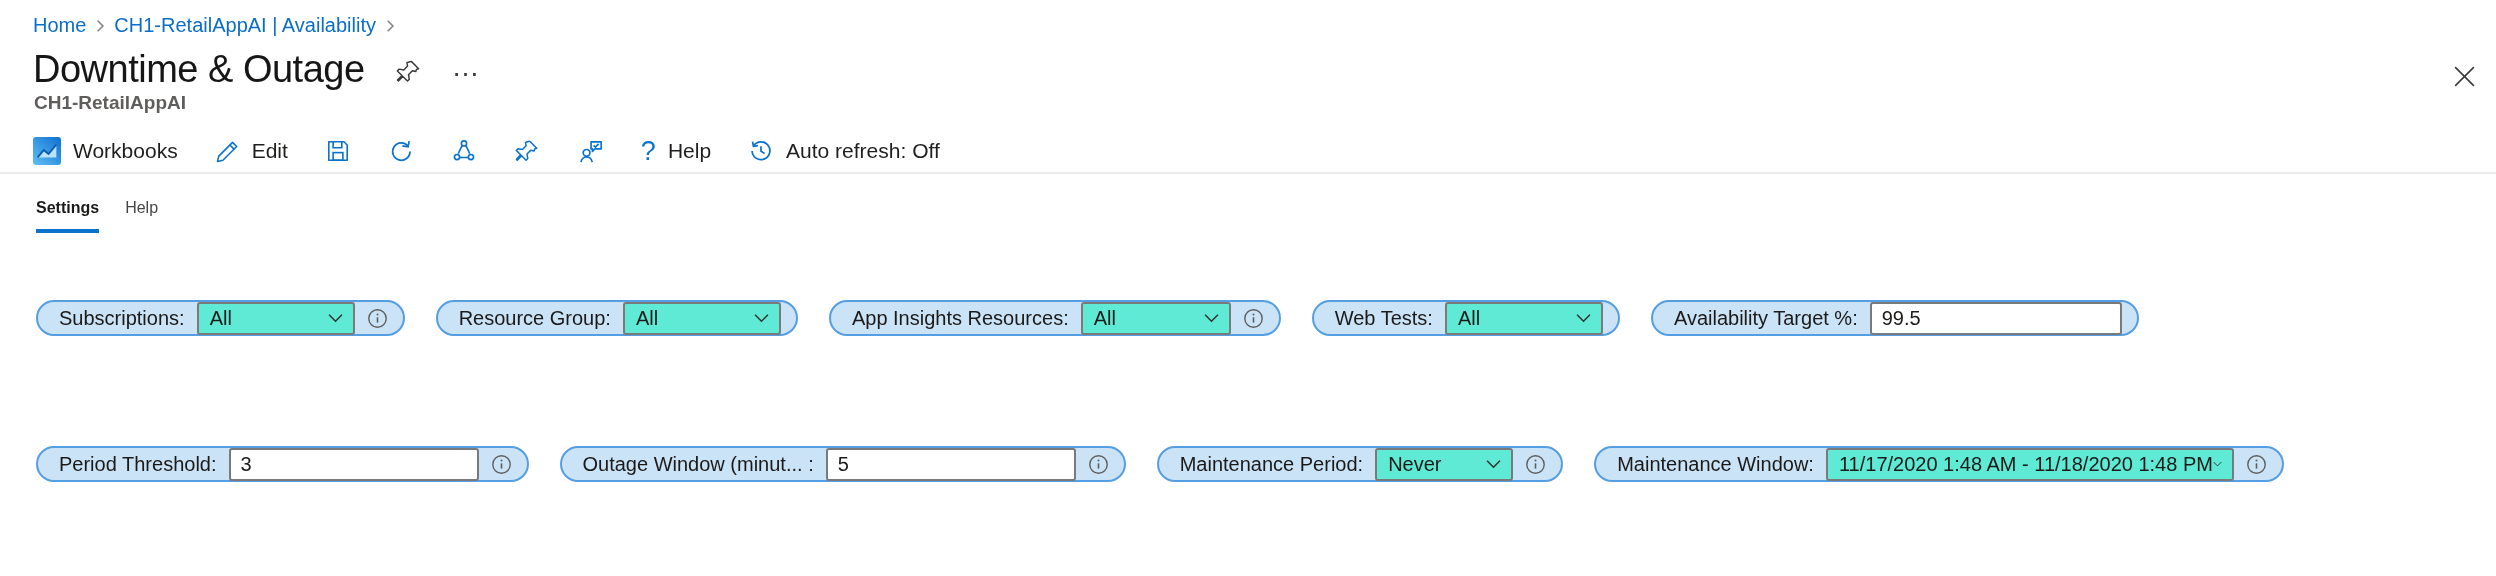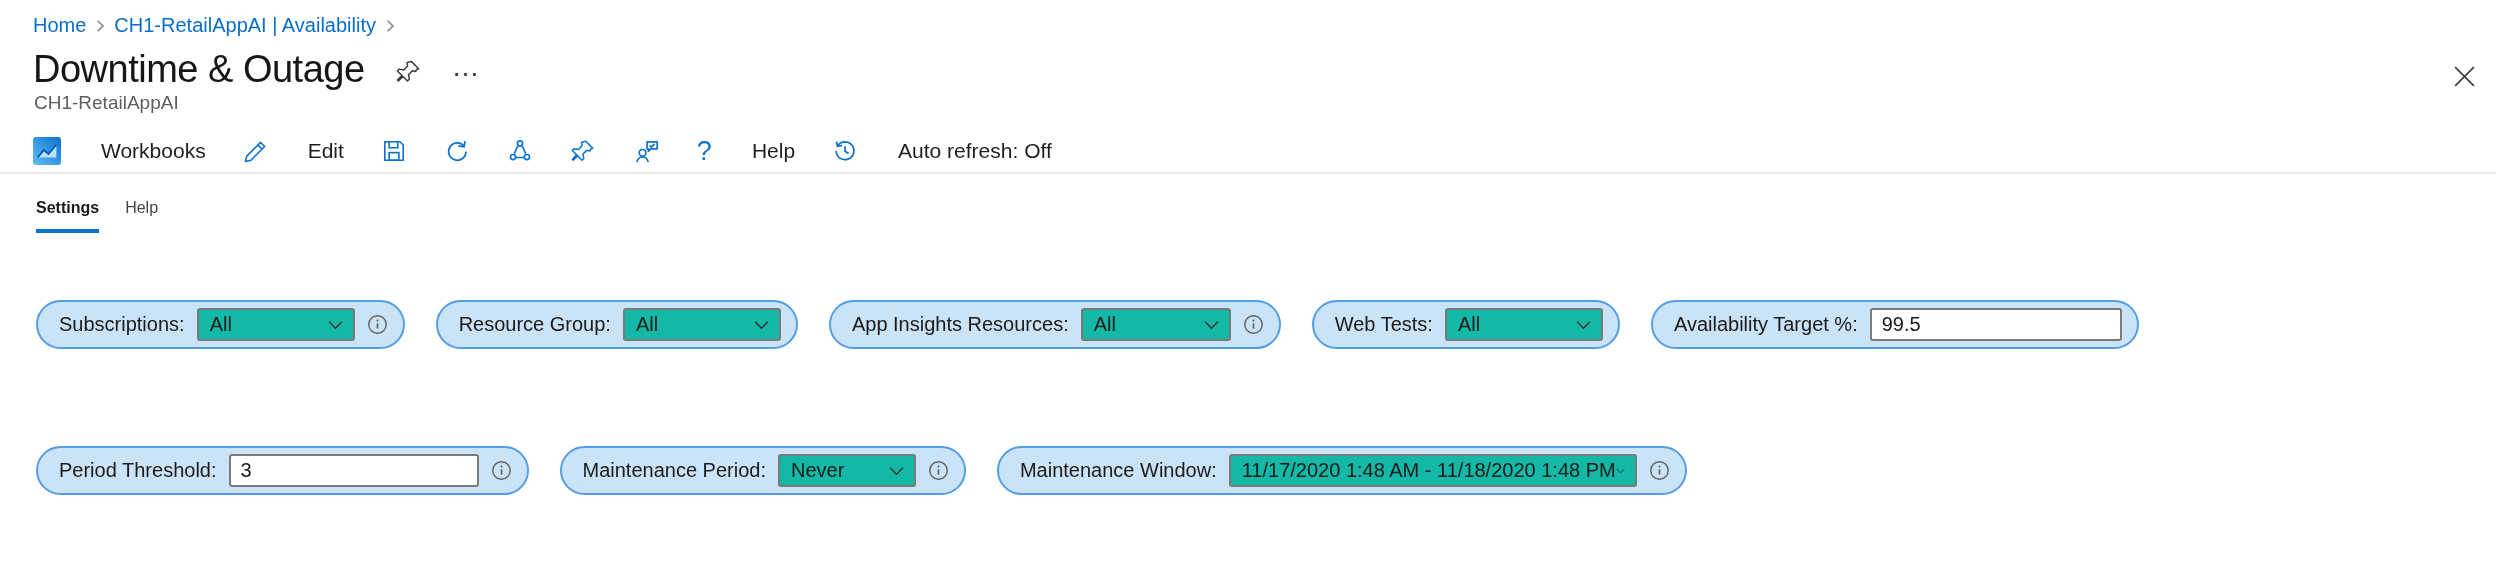--- a/index.html
+++ b/index.html
@@ -11,42 +11,42 @@
   .crumb { color:#0b6ec8; cursor:pointer; }
   .crumb-sep { display:flex; align-items:center; }
 
   
   .title-row { position:absolute; top:48px; left:33px; display:flex; align-items:center; gap:30px; }
   .page-title { font-size:38px; font-weight:400; color:#161616; letter-spacing:-0.5px; }
   .title-pin { display:flex; align-items:center; margin-top:4px; }
   .more-dots { font-size:28px; color:#3b3a39; margin-top:-6px; letter-spacing:1px; }
   .close-btn { position:absolute; top:62px; left:2450px; width:28px; height:28px; display:flex; align-items:center; justify-content:center; cursor:pointer; }
 
-  .subtitle { position:absolute; top:92px; left:34px; font-size:19px; color:#605e5c; }
+  .subtitle { position:absolute; top:92px; left:34px; font-size:19px; color:#605e5c;font-weight:bold; }
 
   
   .toolbar { position:absolute; top:132px; left:33px; height:38px; display:flex; align-items:center; }
   .tb-item { display:flex; align-items:center; gap:12px; margin-right:37px; cursor:pointer; }
   .tb-item.icon-only { margin-right:37px; }
-  .tb-label { font-size:21px; color:#201f1e; white-space:nowrap;margin-left:28px; }
+  .tb-label { font-size:21px; color:#201f1e; white-space:nowrap; }
   .help-glyph { font-size:27px; color:#0b72ce; font-weight:400; line-height:1; }
   .toolbar-divider { position:absolute; top:172px; left:0; width:2496px; border-top:2px solid #ececec; }
 
   
   .tabs { position:absolute; top:199px; left:36px; display:flex; gap:26px; }
   .tab { font-size:16px; padding:0 0 12px 0; cursor:pointer; color:#484644; }
   .tab.active { color:#1b1a19; font-weight:700; border-bottom:4px solid #0b72ce; }
 
   
   .param-row { position:absolute; left:36px; display:flex; gap:31px; }
   .row1 { top:300px; }
   .row2 { top:446px; }
-  .pill { height:49px; display:inline-flex; align-items:center; background:#cbe3f7; border:2px solid #549ee3; border-radius:26px; padding:0 15px 0 21px; gap:12px; white-space:nowrap; }
+  .pill { height:36px; display:inline-flex; align-items:center; background:#cbe3f7; border:2px solid #549ee3; border-radius:26px; padding:0 15px 0 21px; gap:12px; white-space:nowrap; }
   .pill-label { font-size:20px; color:#1b1a19; }
-  .pill-select { height:33px; background:#14b8a6; border:2px solid #7a7a7a; border-radius:3px; display:flex; align-items:center; justify-content:space-between; padding:0 10px 0 11px; font-size:20px; color:#1b1a19; cursor:pointer; }
+  .pill-select { height:33px; background:#5eead4; border:2px solid #7a7a7a; border-radius:3px; display:flex; align-items:center; justify-content:space-between; padding:0 10px 0 11px; font-size:20px; color:#1b1a19; cursor:pointer; }
   .pill-input { height:33px; background:#fff; border:2px solid #7a7a7a; border-radius:3px; padding:0 10px; font-size:20px; color:#1b1a19; font-family:"Liberation Sans", sans-serif; outline:none; }
   .info-btn { display:flex; align-items:center; cursor:pointer; }
 </style>
 </head>
 <body>
 
 <div class="stage">
 
   <div class="breadcrumb">
     <span class="crumb">Home</span>
@@ -230,20 +230,31 @@
       <input class="pill-input" style="width: 250px;" value="3">
       <span class="info-btn">
         <svg width="21" height="21" viewBox="0 0 21 21">
             <circle cx="10.5" cy="10.5" r="8.7" fill="none" stroke="#5f5e5c" stroke-width="1.4"></circle>
             <line x1="10.5" y1="9.3" x2="10.5" y2="14.6" stroke="#5f5e5c" stroke-width="1.6"></line>
             <circle cx="10.5" cy="6.5" r="1" fill="#5f5e5c"></circle>
           </svg>
       </span>
     </div>
 
+    <div class="pill">
+      <span class="pill-label">Outage Window (minut... :</span>
+      <input class="pill-input" style="width: 250px;" value="5">
+      <span class="info-btn">
+        <svg width="21" height="21" viewBox="0 0 21 21">
+            <circle cx="10.5" cy="10.5" r="8.7" fill="none" stroke="#5f5e5c" stroke-width="1.4"></circle>
+            <line x1="10.5" y1="9.3" x2="10.5" y2="14.6" stroke="#5f5e5c" stroke-width="1.6"></line>
+            <circle cx="10.5" cy="6.5" r="1" fill="#5f5e5c"></circle>
+          </svg>
+      </span>
+    </div>
 
     <div class="pill">
       <span class="pill-label">Maintenance Period:</span>
       <div class="pill-select" style="width:138px">
         <span>Never</span>
         <svg width="15" height="10" viewBox="0 0 14 9">
             <polyline points="1,1.5 7,7.5 13,1.5" fill="none" stroke="#323130" stroke-width="1.4"></polyline>
           </svg>
       </div>
       <span class="info-btn">

